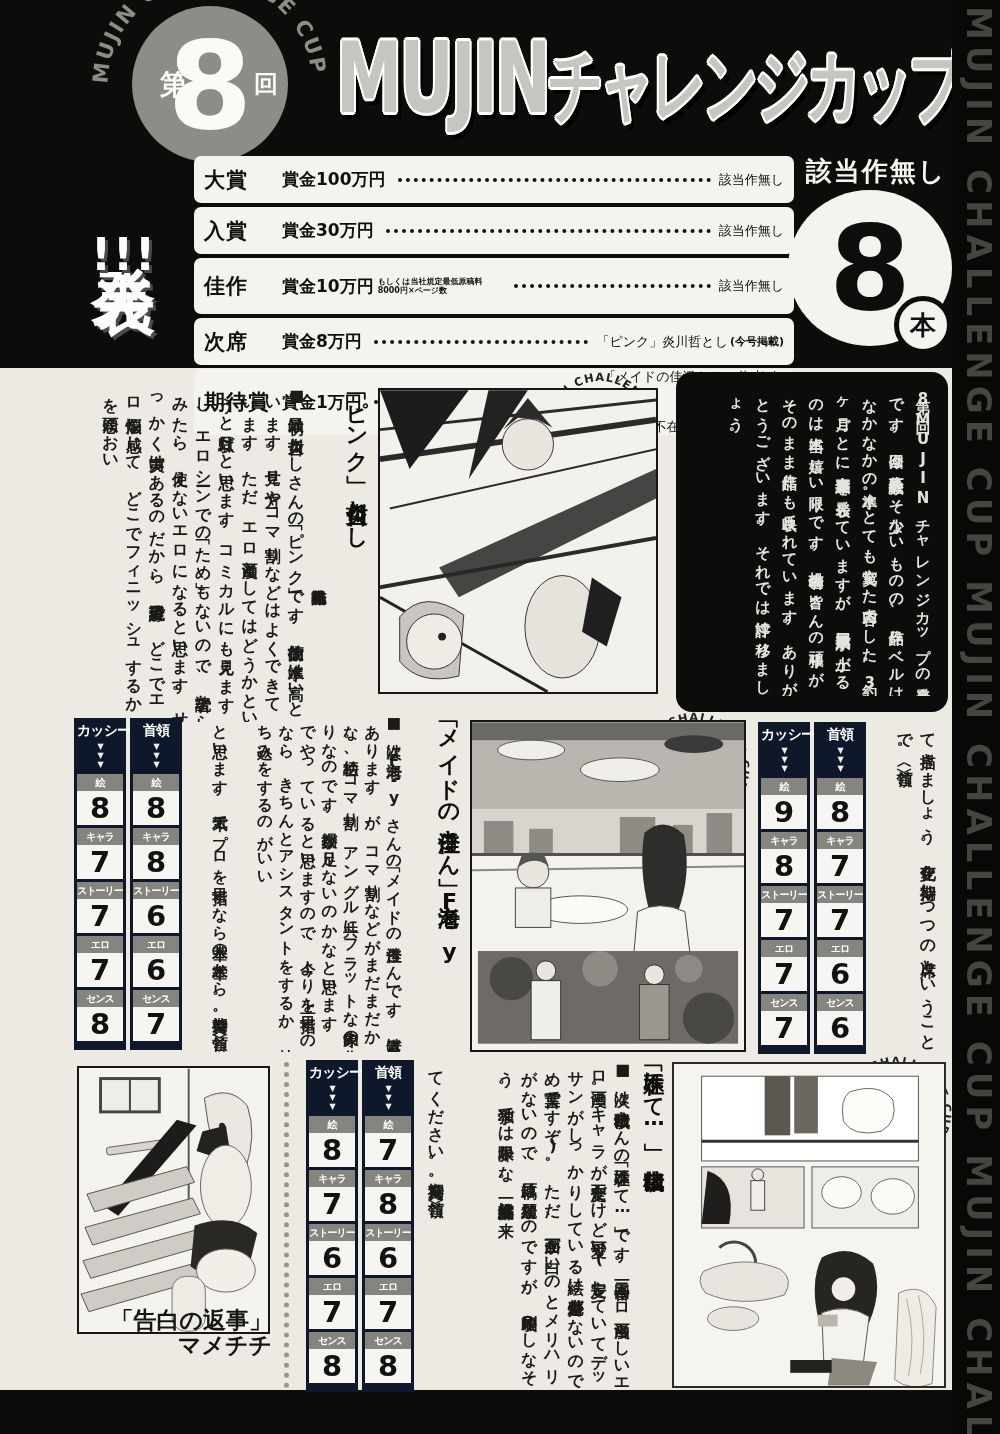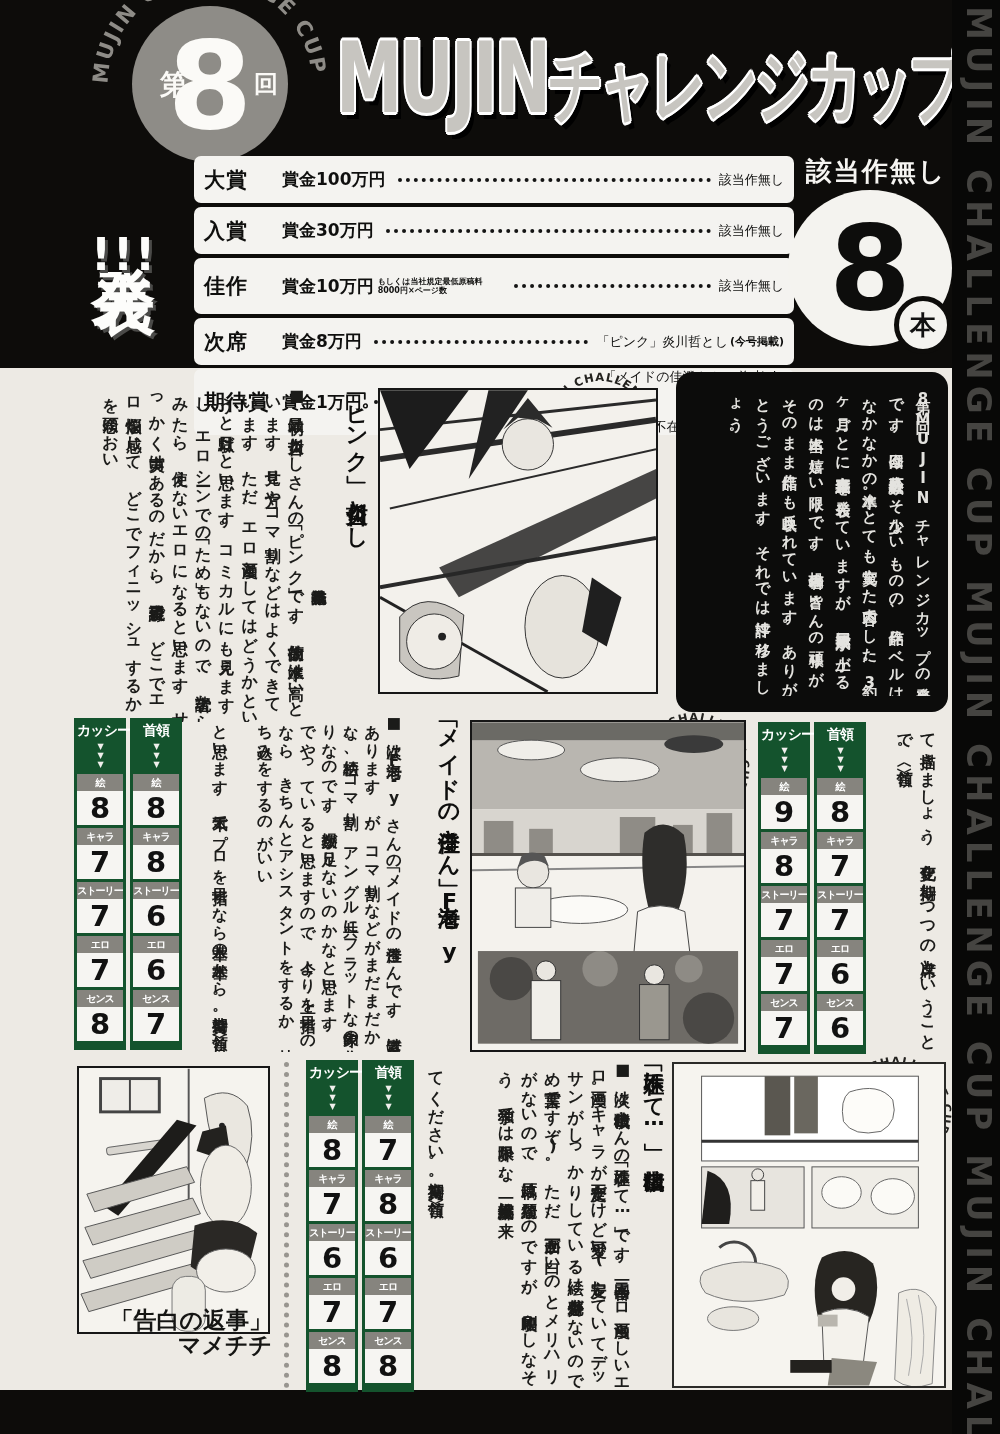--- a/index.html
+++ b/index.html
@@ -57,21 +57,21 @@
   .intro-text{position:absolute;inset:16px 12px;writing-mode:vertical-rl;text-orientation:upright;
               color:#e4e3df;font-size:15px;line-height:1.78;letter-spacing:1.5px;font-weight:600;overflow:hidden;}
 
   
   .vt{position:absolute;writing-mode:vertical-rl;text-orientation:upright;color:#1b1b19;overflow:hidden;}
   .review{font-size:16px;line-height:1.45;letter-spacing:0.5px;font-weight:600;}
   .review.sm{font-size:15.5px;line-height:1.39;}
   .title-v{font-weight:bold;color:#0e0e0d;}
 
   
-  .stable{position:absolute;width:52px;height:332px;background:#14532d;padding:4px 3px;
+  .stable{position:absolute;width:52px;height:332px;background:#0f172a;padding:4px 3px;
           box-sizing:border-box;display:flex;flex-direction:column;}
   .rname{color:#fff;font-weight:bold;font-size:14px;text-align:center;letter-spacing:-1px;white-space:nowrap;}
   .arrows{writing-mode:vertical-rl;text-orientation:upright;margin:2px auto 1px;font-size:8px;
           line-height:10px;color:#f0efec;height:28px;}
   .scell{margin-top:3px;}
   .lab{background:#86847e;color:#fff;font-size:10px;font-weight:bold;text-align:center;height:17px;
        line-height:17px;letter-spacing:-1px;white-space:nowrap;overflow:hidden;}
   .val{background:#f6f5f2;color:#111;font-weight:bold;font-size:29px;text-align:center;height:34px;line-height:34px;}
 
   

